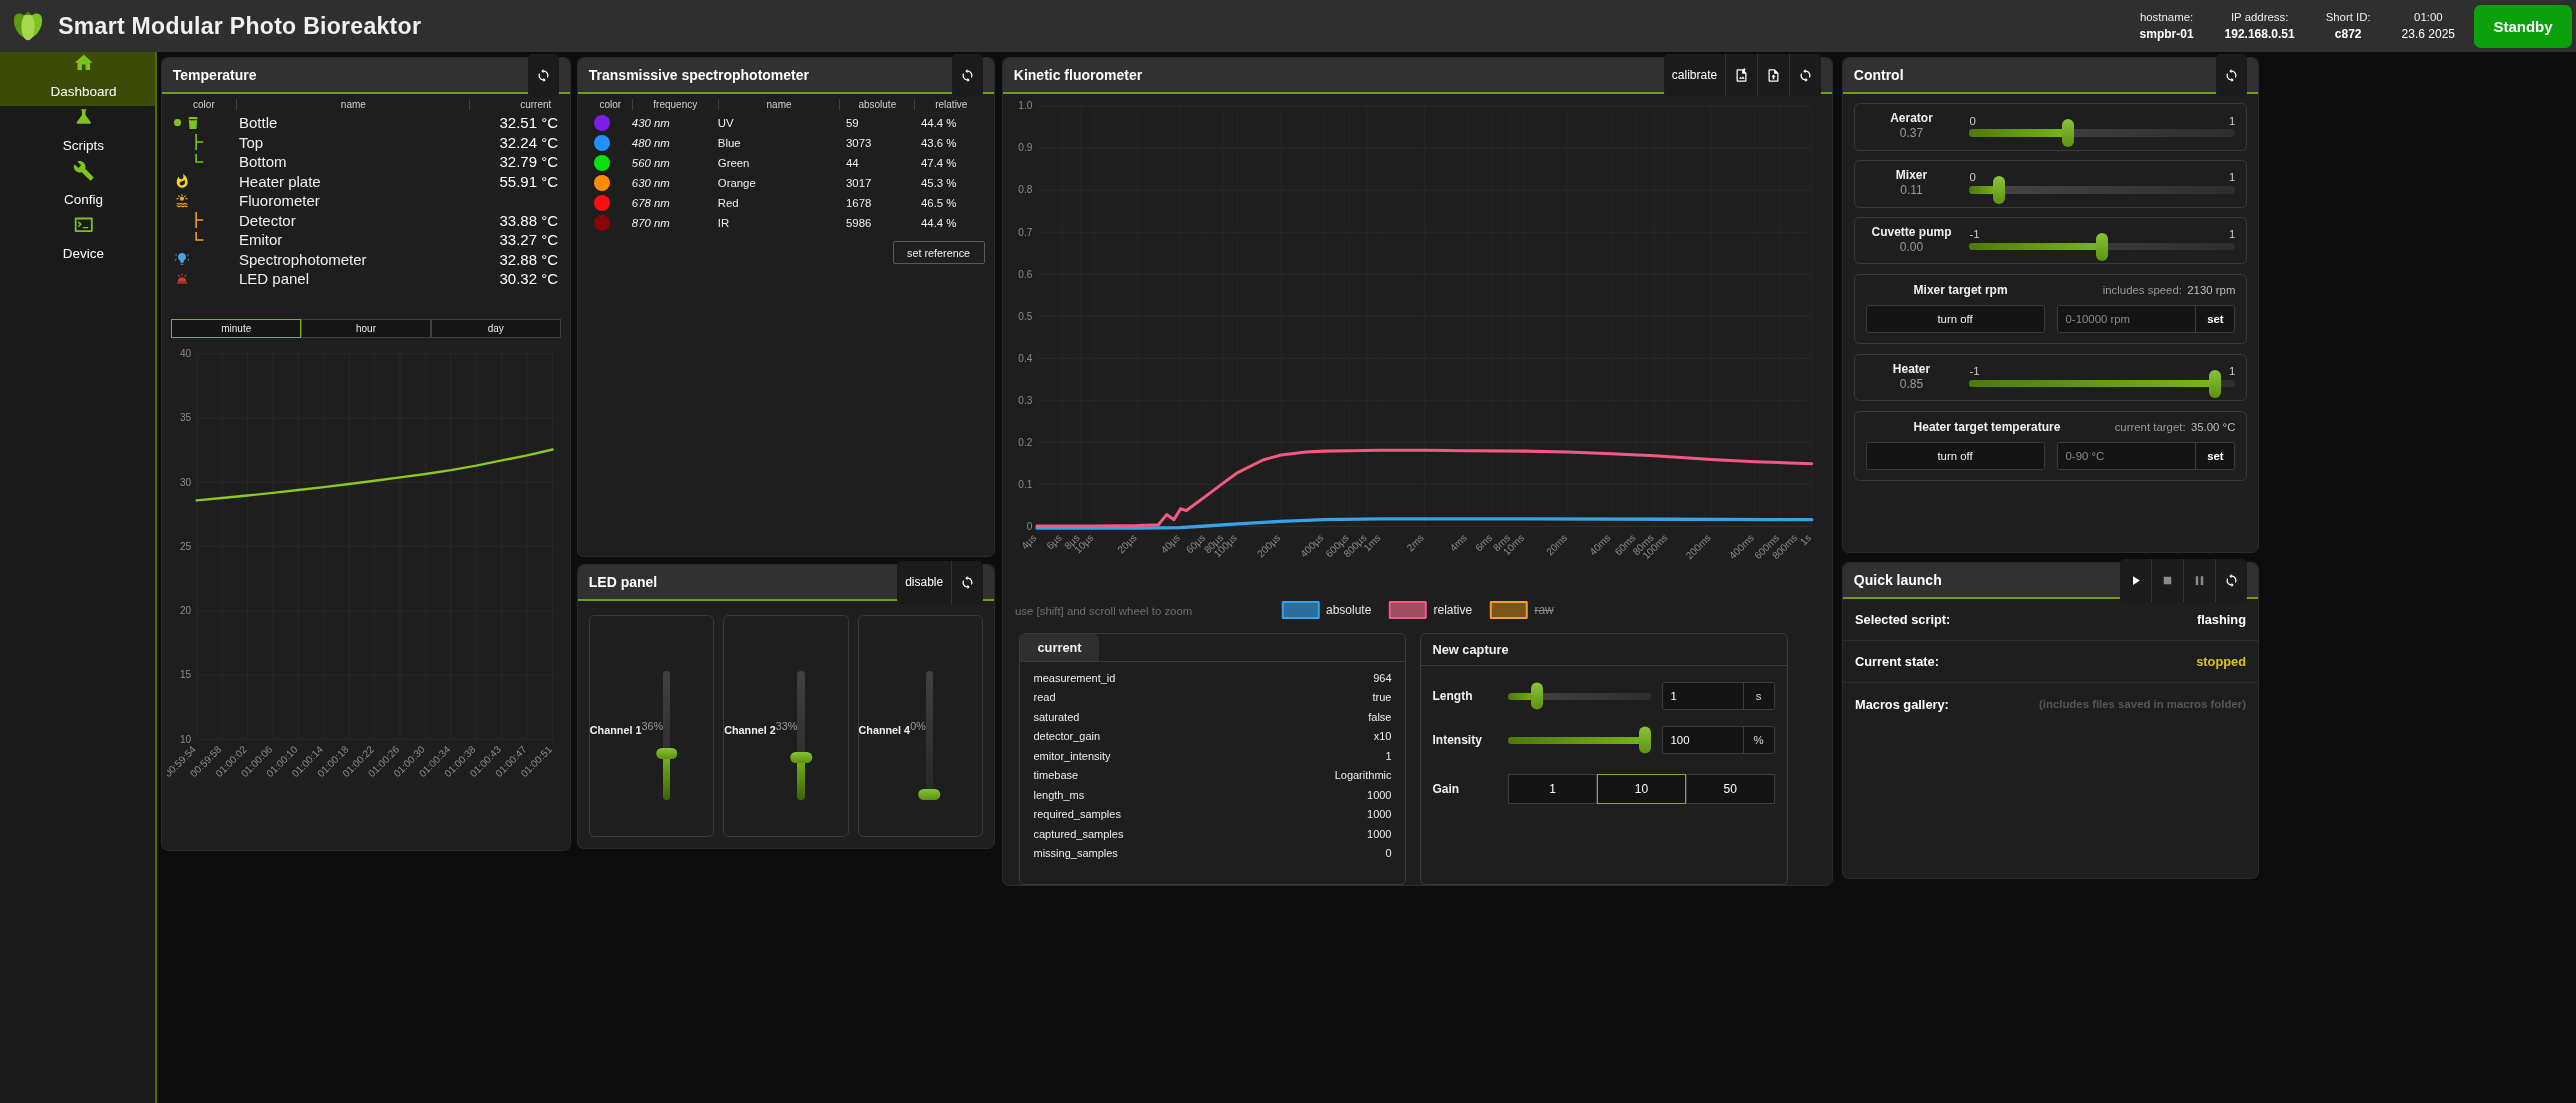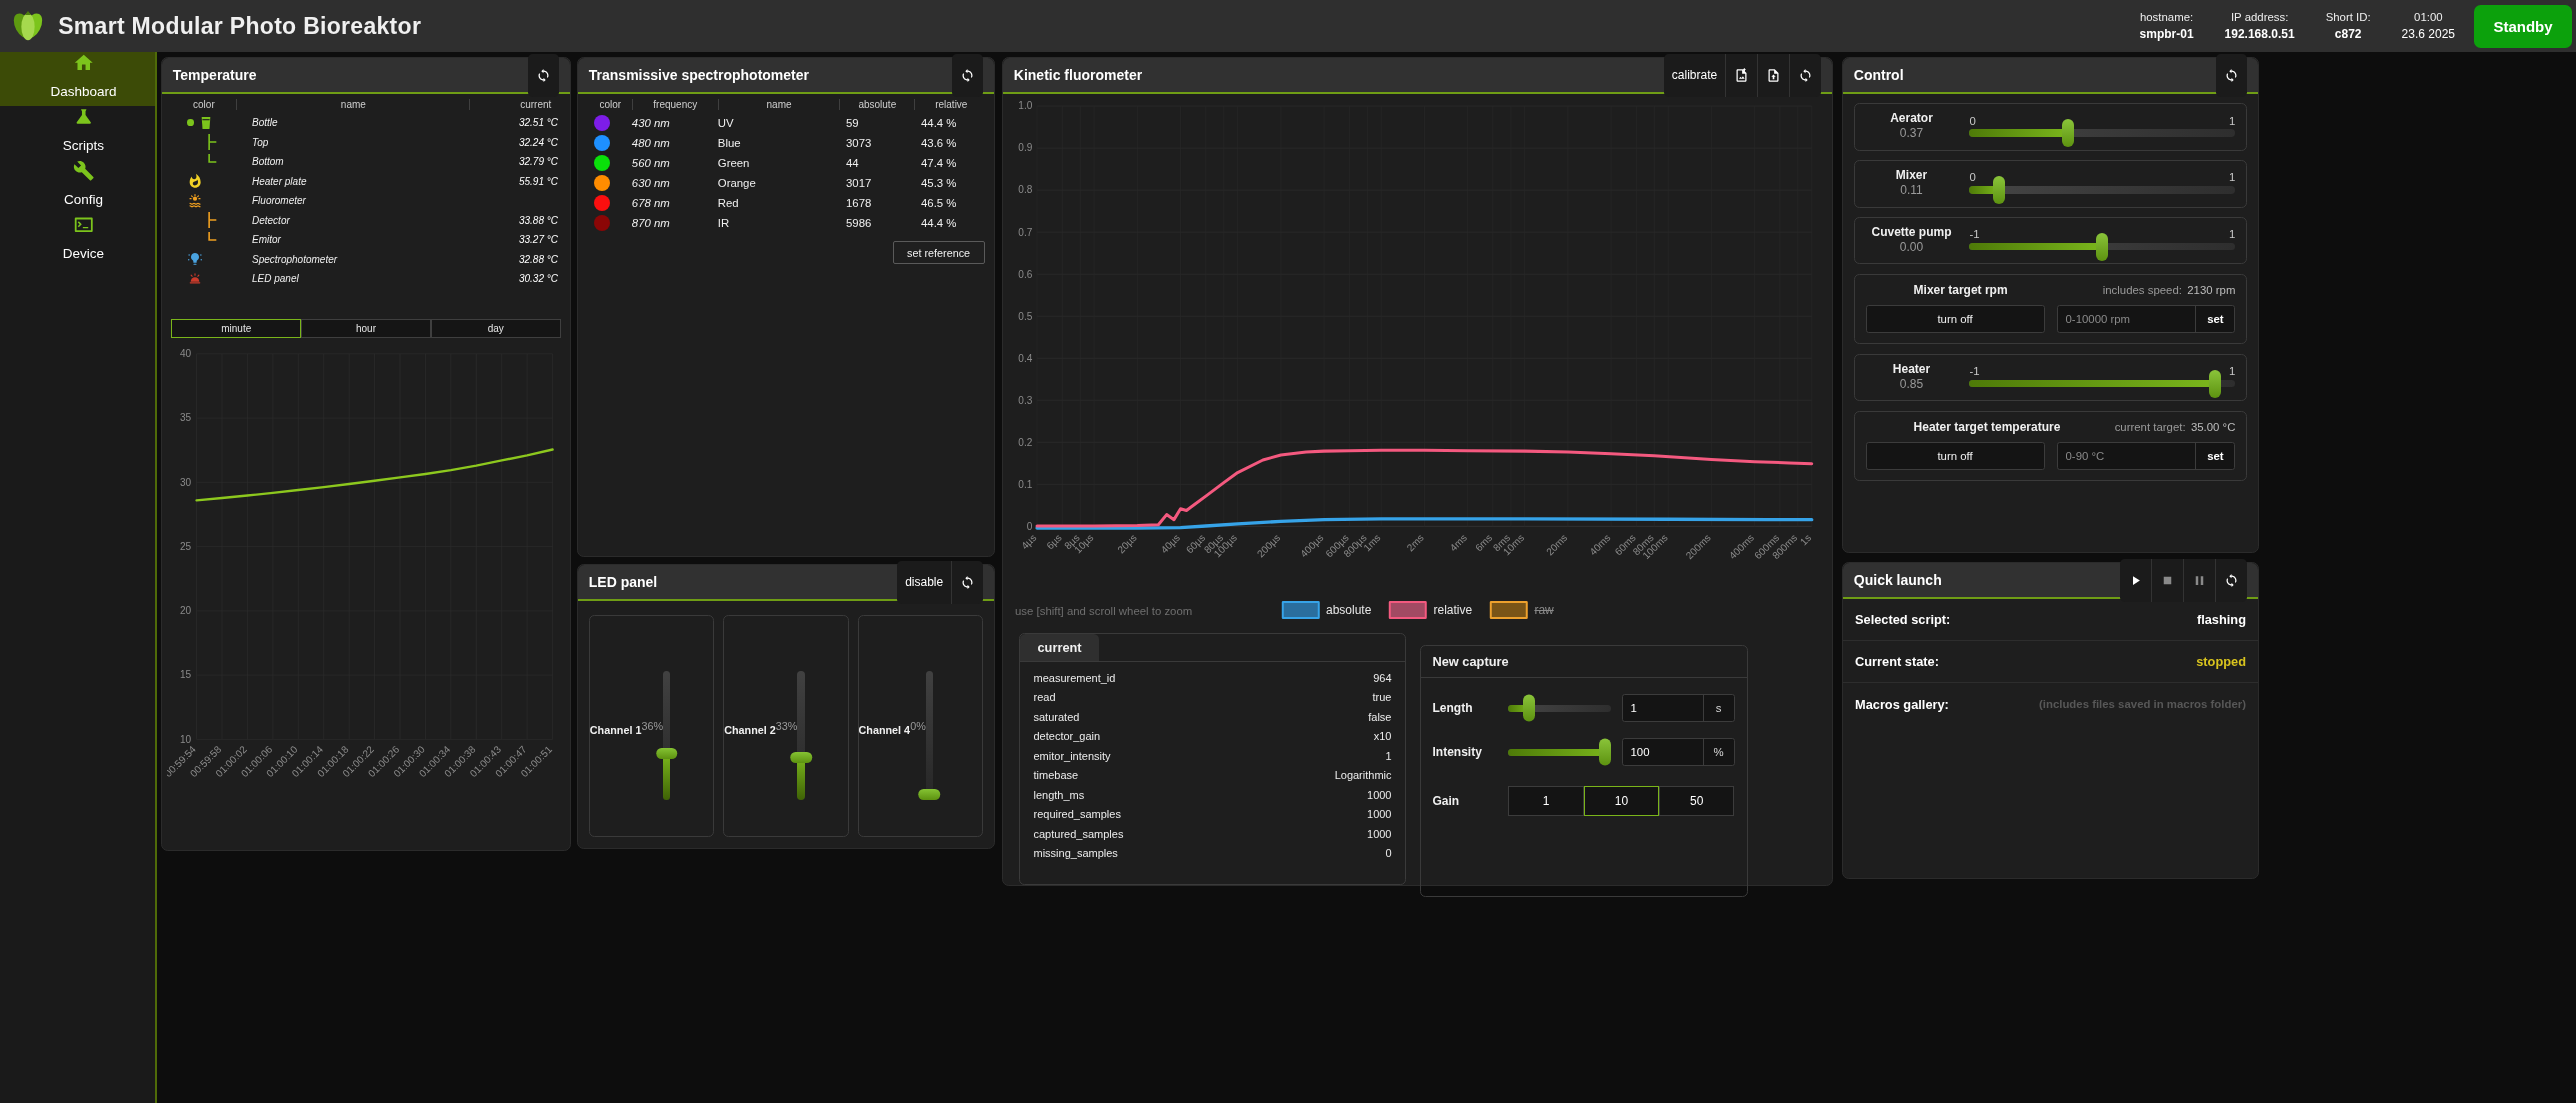--- a/index.html
+++ b/index.html
@@ -31,21 +31,21 @@
   .hbtn { min-width:27px; height:43px; padding:0 8px; display:flex; align-items:center; justify-content:center; gap:5.4px; color:#fff; font-size:12px; border-left:0.7px solid #333; cursor:pointer; }
   .hbtn:first-child { border-left:none; }
   .hbtn svg { width:15px; height:15px; color:#fff; }
   .hbtn .dim { color:#8a8a8a; }
 
   
   .t-headrow { display:grid; grid-template-columns:65px 1fr 94px; padding:5.4px 6.7px 2.7px 9.4px; font-size:10px; color:#cfcfcf; }
   .t-headrow span { text-align:center; }
   .t-headrow span:nth-child(2) { border-left:0.7px solid #3f3f3f; }
   .t-headrow span:nth-child(3) { border-left:0.7px solid #3f3f3f; text-align:right; padding-right:12px; }
-  .trow { display:grid; grid-template-columns:65px 1fr 94px; align-items:center; height:19.5px; padding-left:25px; font-size:10px;font-style:italic; }
+  .trow { display:grid; grid-template-columns:65px 1fr 94px; align-items:center; height:19.5px; padding-left:12px; font-size:15px; }
   .trow .iconcell { display:flex; align-items:center; gap:4.7px; }
   .trow[data-indent="true"] .iconcell { padding-left:17.5px; }
   .trow .bullet { width:6.7px; height:6.7px; border-radius:50%; background:var(--c); display:none; }
   .trow[data-bullet="true"] .bullet { display:block; }
   .trow svg { width:16px; height:16px; color:var(--c); }
   .trow .tval { text-align:right; padding-right:12px; color:#fff; }
   .tabs { display:flex; margin:30px 9.4px 0 9.4px; }
   .tab { flex:1; height:19px; background:#151515; border:0.7px solid #3f3f3f; display:flex; align-items:center; justify-content:center; font-size:10px; color:#e6e6e6; cursor:pointer; }
   .tab[data-active="true"] { border:0.7px solid #7ab51a; }
   #temp-chart { margin:6.7px 4px 0 5.4px; }
@@ -73,21 +73,21 @@
   .flu-footer { position:relative; height:23px; }
   .hint { position:absolute; left:12px; top:4px; font-size:11.4px; color:#6f6f6f; }
   .legend { position:absolute; left:50%; transform:translateX(-50%); top:0; display:flex; gap:17.5px; align-items:center; }
   .litem { display:flex; align-items:center; gap:6.7px; cursor:pointer; }
   .litem .lsw { width:38px; height:17.5px; border:2.7px solid var(--c); background:var(--f); border-radius:1.3px; }
   .litem .llab { font-size:12px; color:#e8e8e8; }
   .litem[data-disabled="true"] .llab { text-decoration:line-through; color:#8a8a8a; }
   .subrow { display:flex; gap:13.5px; padding:9.4px 10.8px 0 16px; }
   .subbox { border:0.7px solid #3a3a3a; border-radius:5.4px; height:252px; }
   #box-current { width:387px; }
-  #box-capture { width:328px;margin-top:12px; }
+  #box-capture { width:368px; }
   .curtab-row { border-bottom:0.7px solid #3a3a3a; display:flex; }
   .curtab { background:#2f2f2f; border-radius:5.4px 5.4px 0 0; padding:6px 17.5px; font-size:12.8px; font-weight:700; }
   .currows { padding:5.4px 0 0 0; }
   .crow { display:flex; justify-content:space-between; padding:0 13.5px; height:19.5px; align-items:center; font-size:11px; color:#ececec; }
   .cap-head { padding:8px 12px; font-size:12.8px; font-weight:700; border-bottom:0.7px solid #3a3a3a; }
   .cap-row { display:grid; grid-template-columns:65px 1fr 113px; gap:10.8px; align-items:center; margin:16px 12px 0 12px; }
   .cap-label { font-size:12px; font-weight:700; }
   .igroup { display:flex; background:#141414; border:0.7px solid #3c3c3c; border-radius:2.7px; height:28px; overflow:hidden; }
   .igroup input { flex:1; min-width:0; background:transparent; border:none; outline:none; color:#fff; font-size:11.4px; padding:0 8px; font-family:inherit; }
   .igroup input::placeholder { color:#8a8a8a; }

